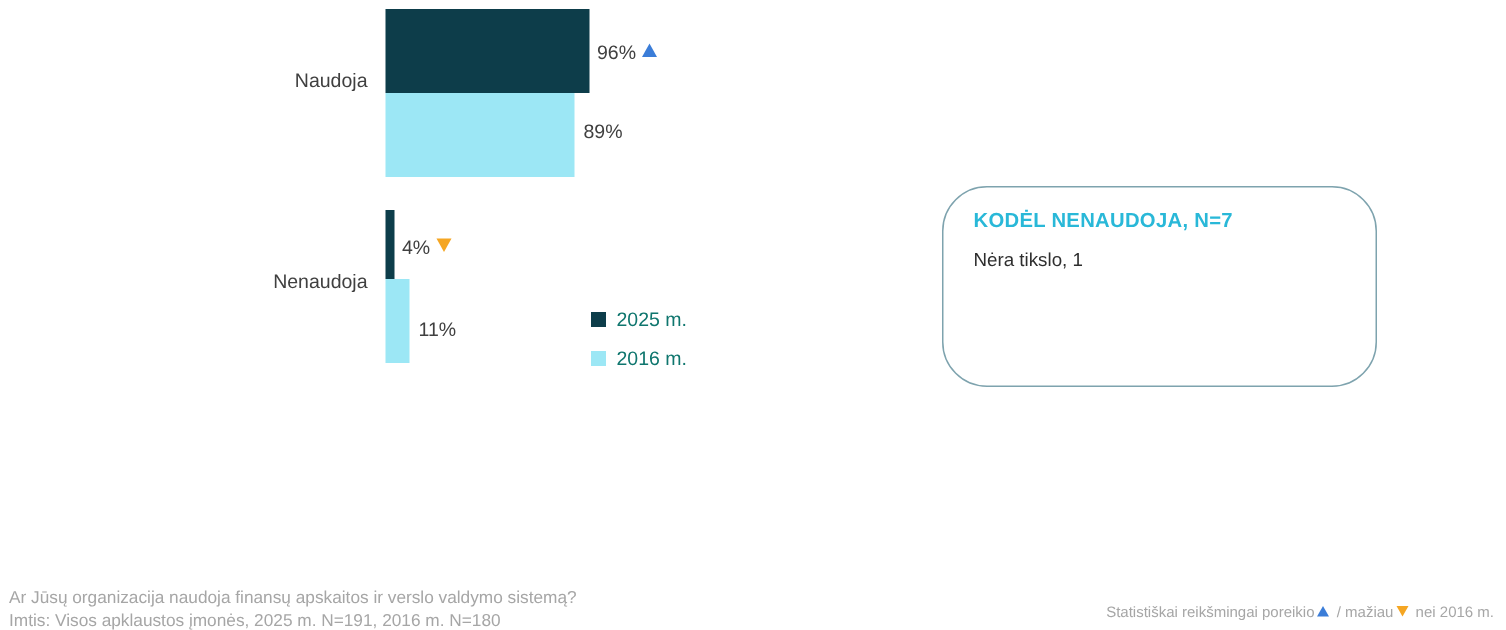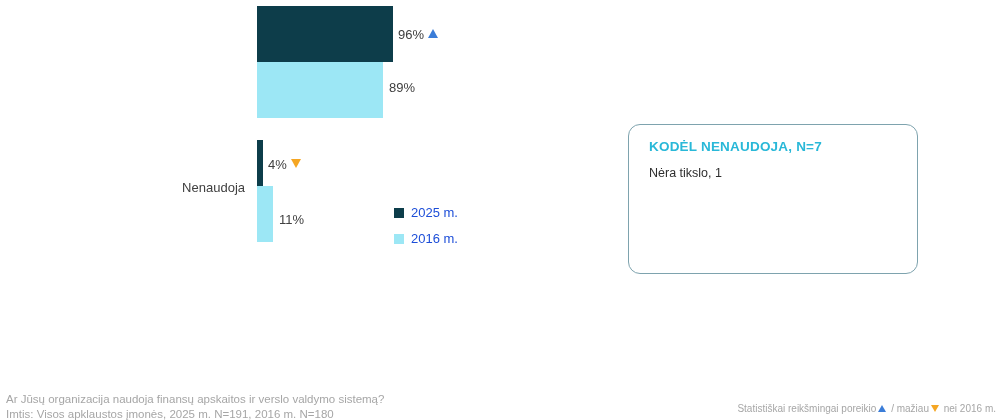--- a/index.html
+++ b/index.html
@@ -95,41 +95,41 @@
   #legend {
     position: absolute;
     left: 394px;
     top: 205px;
   }
   .legend-row {
     display: flex;
     align-items: center;
     margin-bottom: 11px;
     font-size: 13px;
-    color: #1d4ed8;
+    color: #0f766e;
   }
   .legend-swatch {
     width: 10px;
     height: 10px;
     margin-right: 7px;
     flex: 0 0 auto;
   }
   .legend-swatch.dark  { background: #0d3d4a; }
   .legend-swatch.light { background: #9ce7f5; }
 
   
   #callout {
     position: absolute;
     left: 628px;
     top: 124px;
     width: 290px;
-    height: 150px;
+    height: 134px;
     box-sizing: border-box;
     border: 1.6px solid #7ea3ae;
-    border-radius: 12px;
+    border-radius: 30px;
     background: #ffffff;
     padding: 14px 18px 10px 20px;
   }
   #callout-title {
     font-size: 13.5px;
     font-weight: bold;
     color: #29b8d8;
     letter-spacing: .2px;
     margin-bottom: 11px;
   }
@@ -167,20 +167,21 @@
     border-left: 4px solid transparent;
     border-right: 4px solid transparent;
     border-top: 7px solid #f5a623;
   }
 </style>
 </head>
 <body>
 
 <div id="chart-area">
 
+  <div class="cat-label" id="label-naudoja">Naudoja</div>
 
   <div class="cat-label" id="label-nenaudoja">Nenaudoja</div>
 
   <div class="bar dark" id="bar-naudoja-2025"></div>
   <div class="bar light" id="bar-naudoja-2016"></div>
   <div class="bar dark" id="bar-nenaudoja-2025"></div>
   <div class="bar light" id="bar-nenaudoja-2016"></div>
 
   <div class="val" id="val-naudoja-2025">
     <span>96%</span><span class="tri up"></span>

